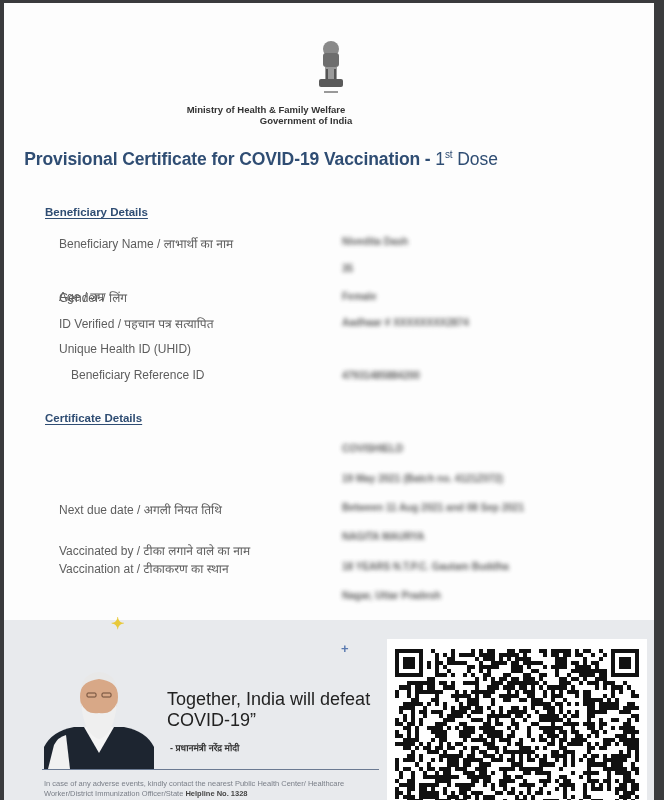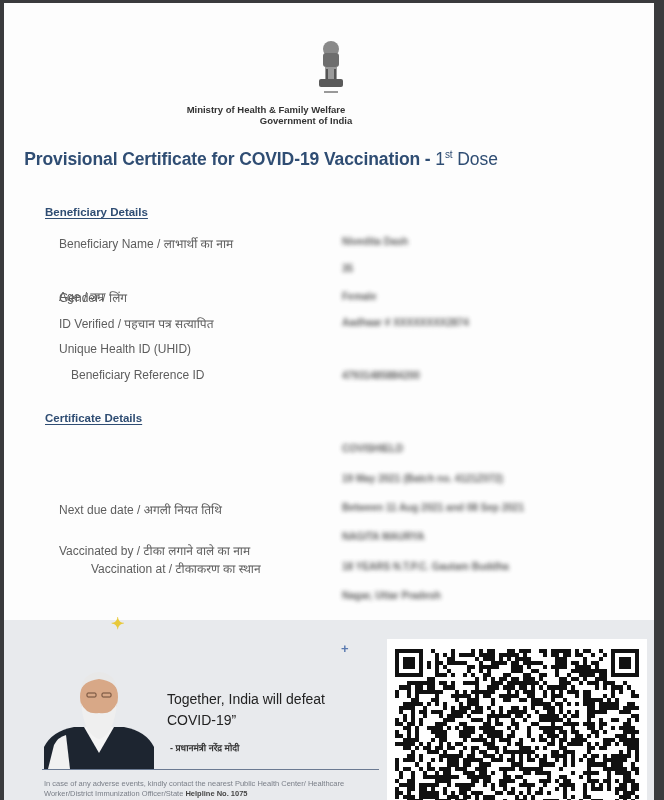--- a/index.html
+++ b/index.html
@@ -39,21 +39,21 @@
     color:#444; filter:blur(2.3px); white-space:nowrap; opacity:0.85;
   }
   .bottom {
     position:absolute; left:0; top:617px; width:650px; height:180px;
     background:#e8eaed;
   }
   .spark-y { position:absolute; left:107px; top:611px; color:#e8c93a; font-size:16px; font-weight:bold; }
   .spark-b { position:absolute; left:337px; top:638px; color:#5a7ab0; font-size:13px; font-weight:bold; }
   .portrait { position:absolute; left:40px; top:660px; width:110px; height:106px; }
   .quote-hi { position:absolute; left:163px; top:660px; font-size:15px; color:#222; }
-  .quote-en { position:absolute; left:163px; top:686px; font-size:14px; color:#222; line-height:21px; width:210px; }
+  .quote-en { position:absolute; left:163px; top:686px; font-size:18px; color:#222; line-height:21px; width:210px; }
   .quote-by { position:absolute; left:166px; top:738px; font-size:9px; font-weight:bold; color:#333; }
   .divider { position:absolute; left:38px; top:766px; width:337px; height:1px; background:#6b7a92; }
   .footer-note {
     position:absolute; left:40px; top:776px; width:340px; font-size:7.5px; color:#7a7f88; line-height:10px;
   }
   .footer-note b { color:#444; }
   .qr-wrap {
     position:absolute; left:383px; top:636px; width:260px; height:164px; background:#fff;
   }
   .qr { position:absolute; left:8px; top:10px; width:244px; height:154px; }
@@ -105,21 +105,21 @@
   <div class="row-value" style="top:440px;">COVISHIELD</div>
 
   <div class="row-value" style="top:470px;">19 May 2021 (Batch no. 4121Z072)</div>
 
   <div class="row-label" style="top:498px;">Next due date /   अगली नियत तिथि</div>
   <div class="row-value" style="top:499px;">Between 11 Aug 2021 and 08 Sep 2021</div>
 
   <div class="row-label" style="top:527px;margin-top:12px;">Vaccinated by /  टीका लगाने वाले का नाम</div>
   <div class="row-value" style="top:528px;">NAGITA MAURYA</div>
 
-  <div class="row-label" style="top:557px;margin-left:32px;">Vaccination at /  टीकाकरण का स्थान</div>
+  <div class="row-label" style="top:557px;">Vaccination at /  टीकाकरण का स्थान</div>
   <div class="row-value" style="top:558px;">18 YEARS N.T.P.C. Gautam Buddha</div>
   <div class="row-value" style="top:587px;">Nagar, Uttar Pradesh</div>
 
   <div class="bottom"></div>
   <div class="spark-y">✦</div>
   <div class="spark-b">+</div>
 
   <svg class="portrait" viewBox="0 0 110 106">
     <path d="M0 106 L0 84 Q8 68 30 64 L80 64 Q102 68 110 84 L110 106 Z" fill="#1d2530"></path>
     <path d="M4 106 L10 82 Q14 74 22 72 L26 106 Z" fill="#f1f1f1"></path>
@@ -127,21 +127,21 @@
     <ellipse cx="55" cy="34" rx="19" ry="23" fill="#d8a887"></ellipse>
     <path d="M36 30 Q38 10 55 9 Q72 10 74 30 Q72 18 55 16 Q38 18 36 30 Z" fill="#e8e8e8"></path>
     <path d="M37 40 Q40 72 55 76 Q70 72 73 40 Q68 52 55 50 Q42 52 37 40 Z" fill="#efefef"></path>
     <rect x="43" y="30" width="9" height="4" rx="1" fill="none" stroke="#6b4a36" stroke-width="1"></rect>
     <rect x="58" y="30" width="9" height="4" rx="1" fill="none" stroke="#6b4a36" stroke-width="1"></rect>
   </svg>
 
   <div class="quote-en">Together, India will defeat COVID-19”</div>
   <div class="quote-by">- प्रधानमंत्री नरेंद्र मोदी</div>
   <div class="divider"></div>
-  <div class="footer-note"><span>In case of any adverse events, kindly contact the nearest Public Health Center/ Healthcare Worker/District Immunization Officer/State </span><b>Helpline No. 1075</b></div>
+  <div class="footer-note"><span>In case of any adverse events, kindly contact the nearest Public Health Center/ Healthcare Worker/District Immunization Officer/State </span><b>Helpline No. 1328</b></div>
 
   <div class="qr-wrap">
     <svg class="qr" id="qr" viewBox="0 0 61 38" preserveAspectRatio="none" shape-rendering="crispEdges">
         <rect x="9" y="0" width="1" height="1" fill="#111"></rect>
         <rect x="14" y="0" width="1" height="1" fill="#111"></rect>
         <rect x="19" y="0" width="1" height="1" fill="#111"></rect>
         <rect x="21" y="0" width="1" height="1" fill="#111"></rect>
         <rect x="23" y="0" width="1" height="1" fill="#111"></rect>
         <rect x="24" y="0" width="1" height="1" fill="#111"></rect>
         <rect x="28" y="0" width="1" height="1" fill="#111"></rect>

